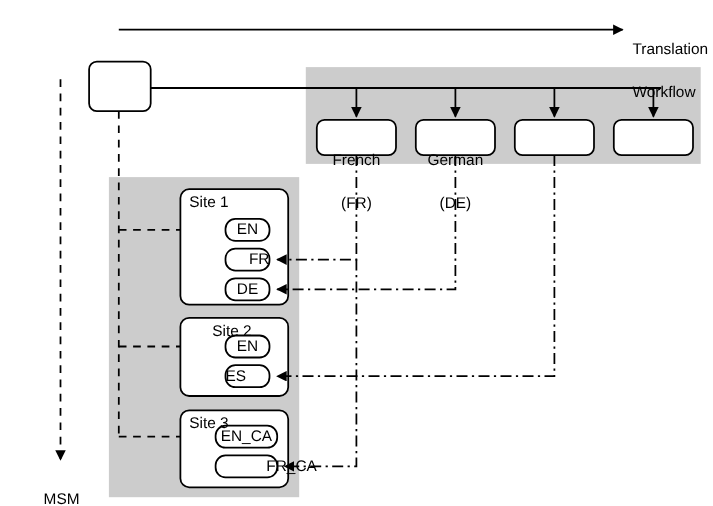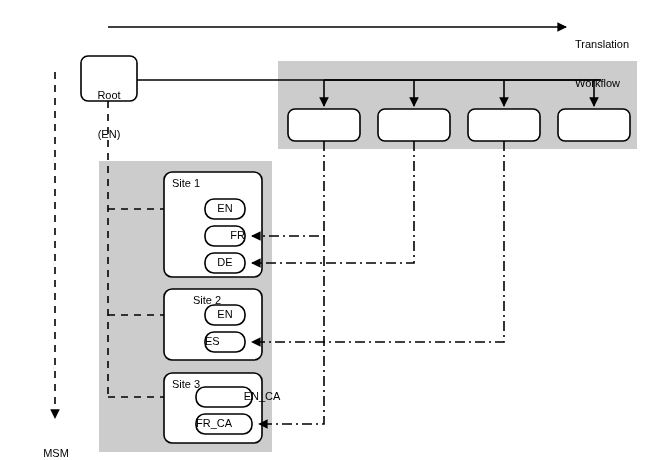--- a/index.html
+++ b/index.html
@@ -1,20 +1,20 @@
 <!DOCTYPE html>
 <html><head>
 <meta charset="utf-8">
 <style>
   html,body{margin:0;padding:0;background:#ffffff;}
   body{width:648px;height:460px;overflow:hidden;
        font-family:"Liberation Sans",sans-serif;color:#000;}
   #stage{position:relative;width:648px;height:460px;}
   #stage svg{position:absolute;left:0;top:0;}
-  .lbl{position:absolute;font-size:11px;line-height:13px;color:#000;
+  .lbl{position:absolute;font-size:14px;line-height:13px;color:#000;
        white-space:pre;}
 </style>
 </head>
 <body>
 
 <div id="stage">
 
   <svg width="648" height="460">
 
     <defs>
@@ -77,33 +77,37 @@
   <div class="lbl" style="left:575px;top:12px;text-align:left;">
     <div>Translation</div>
     <div>Workflow</div>
   </div>
 
   <div class="lbl" style="left:10px;top:421px;width:92px;text-align:center;">
     <div>MSM</div>
     
   </div>
 
-  <div class="lbl" style="left:81px;top:63px;width:56px;text-align:center;">
-    <div>Root</div>
-    <div>(EN)</div>
+
+  <div class="lbl" style="left:288px;top:113px;width:72px;text-align:center;">
+    <div>French</div>
+    <div>(FR)</div>
   </div>
-
+  <div class="lbl" style="left:378px;top:113px;width:72px;text-align:center;">
+    <div>German</div>
+    <div>(DE)</div>
+  </div>
 
   <div class="lbl" style="left:172px;top:177px;">Site 1</div>
   <div class="lbl" style="left:172px;top:294px;margin-left:21px;">Site 2</div>
   <div class="lbl" style="left:172px;top:378px;">Site 3</div>
 
   <div class="lbl" style="left:205px;top:202px;width:40px;text-align:center;">EN</div>
   <div class="lbl" style="left:205px;top:229px;width:40px;text-align:right;">FR</div>
   <div class="lbl" style="left:205px;top:256px;width:40px;text-align:center;">DE</div>
 
   <div class="lbl" style="left:205px;top:308px;width:40px;text-align:center;">EN</div>
   <div class="lbl" style="left:205px;top:335px;width:40px;text-align:left;">ES</div>
 
-  <div class="lbl" style="left:196px;top:390px;width:56px;text-align:center;margin-left:38px;">EN_CA</div>
-  <div class="lbl" style="left:196px;top:417px;width:76px;text-align:left;">FR_CA</div>
+  <div class="lbl" style="left:196px;top:390px;width:56px;text-align:center;">EN_CA</div>
+  <div class="lbl" style="left:212px;top:417px;width:76px;text-align:right;">FR_CA</div>
 
 </div>
 
 </body></html>

